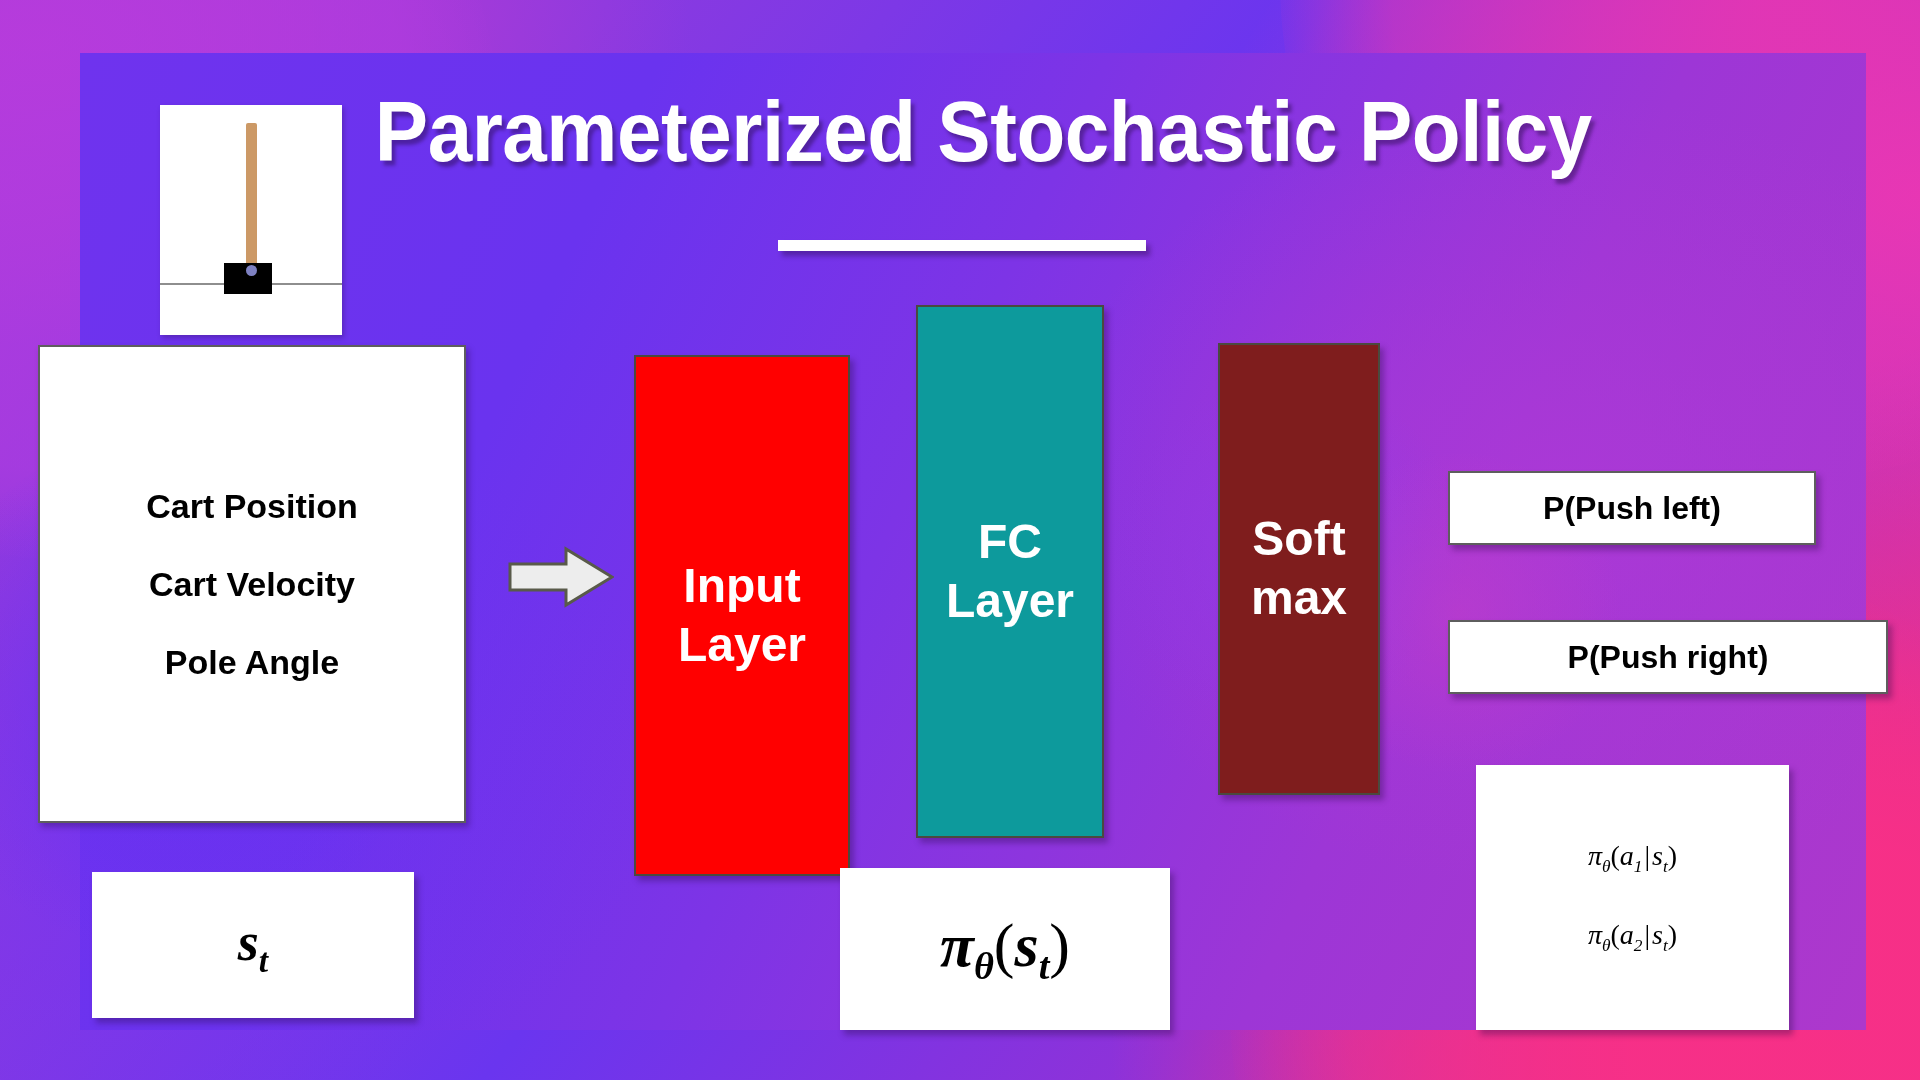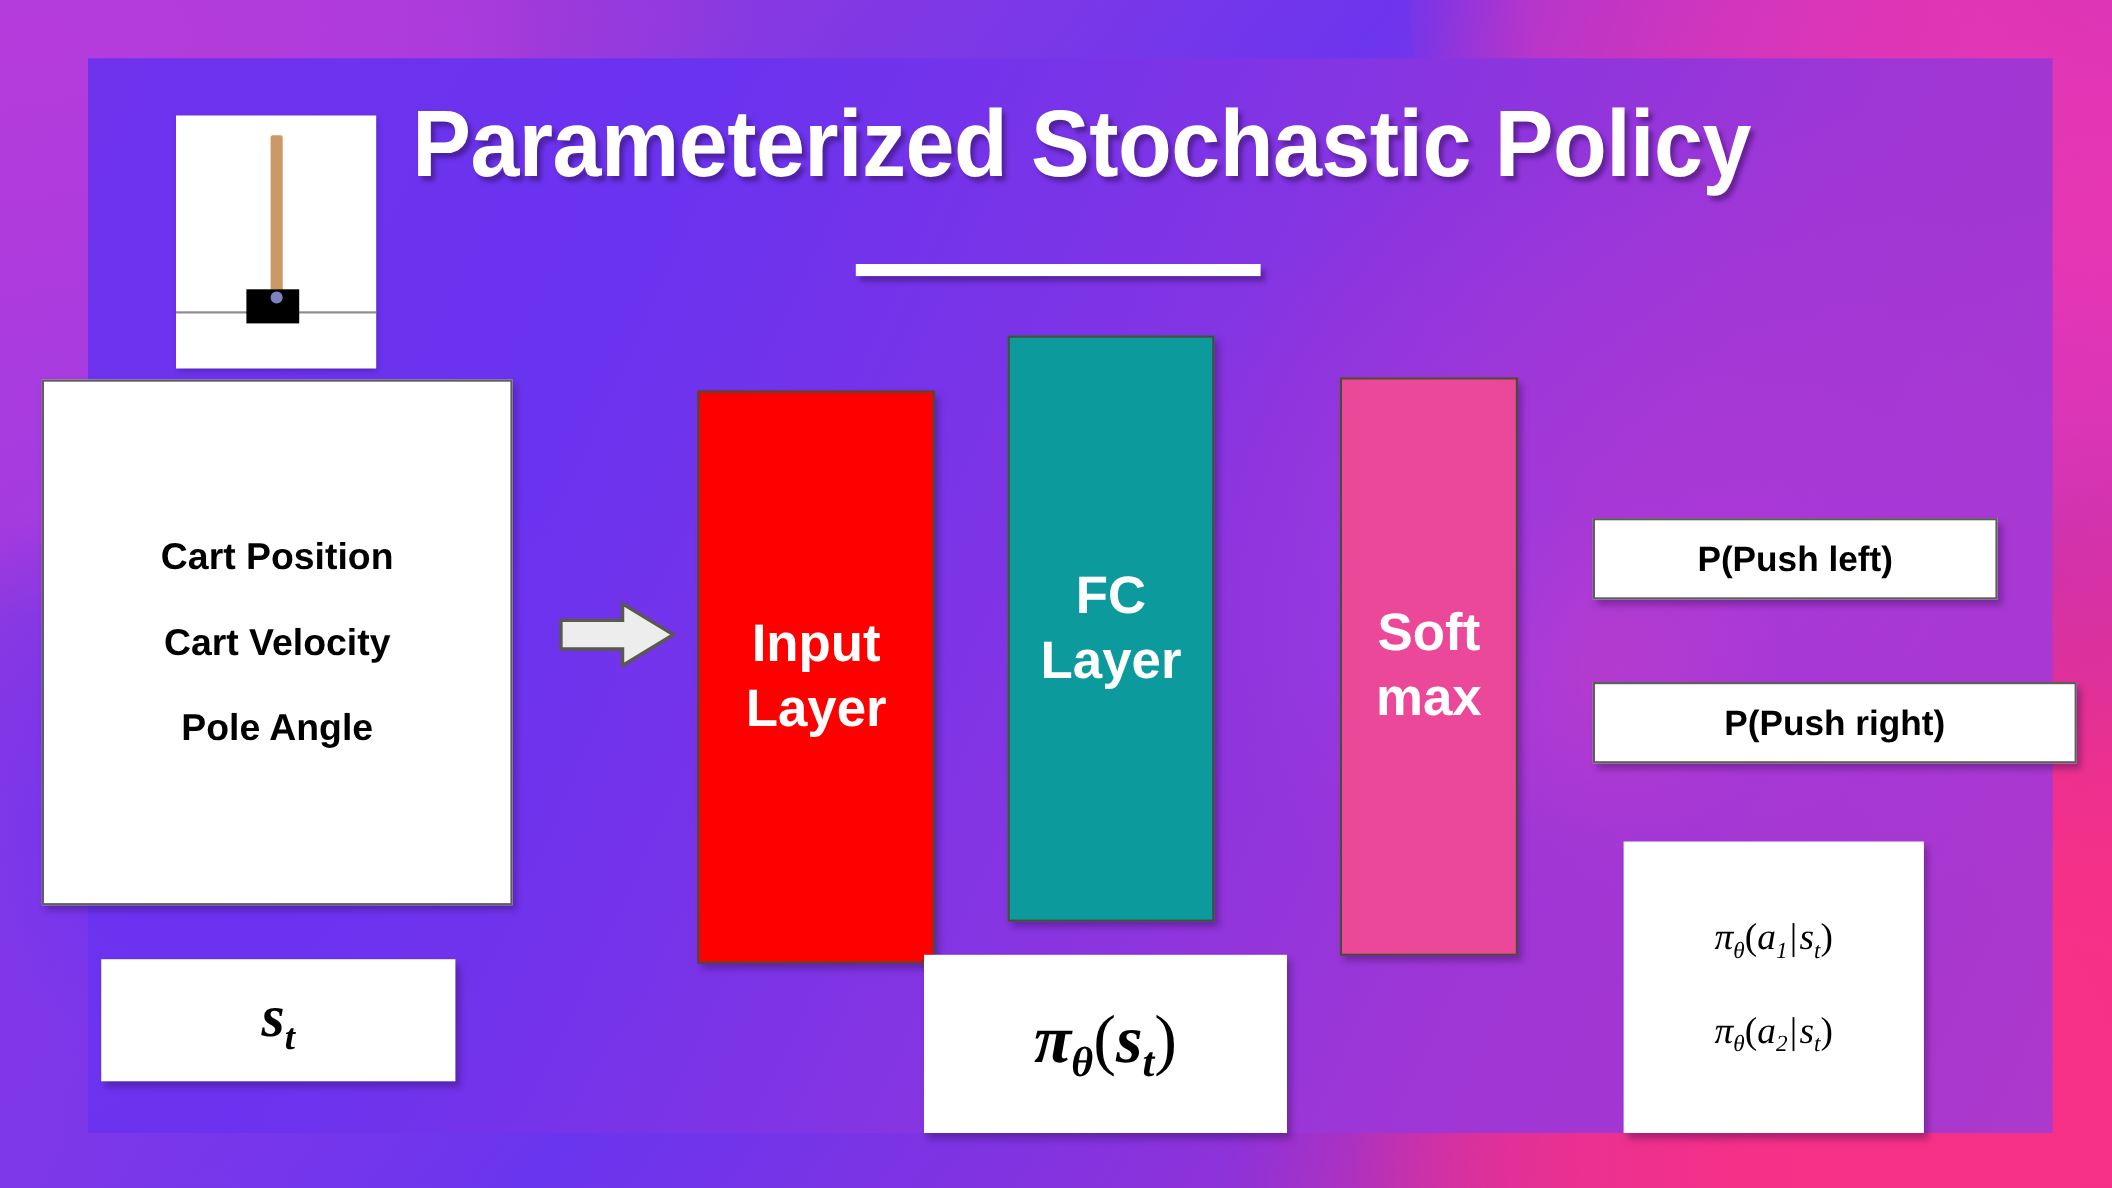--- a/index.html
+++ b/index.html
@@ -161,21 +161,21 @@
     justify-content: center;
     color: #ffffff;
     font-size: 48px;
     font-weight: 700;
     line-height: 1.22;
     text-align: center;
   }
   .layer-input  { left: 634px;  top: 355px; width: 216px; height: 521px; background: #ff0000; }
   .layer-fc     { left: 916px;  top: 305px; width: 188px; height: 533px; background: #0d9a9c; }
   .layer-soft   { left: 1218px; top: 343px; width: 162px; height: 460px; background: #f9a css; }
-  .layer-soft   { left: 1218px; top: 343px; width: 162px; height: 526px; background: #ec4899; }
+  .layer-soft   { left: 1218px; top: 343px; width: 162px; height: 452px; background: #7f1d1d; }
 
   
   .out-box {
     position: absolute;
     background: #ffffff;
     border: 2px solid #5e5e5e;
     box-sizing: border-box;
     box-shadow: 4px 5px 6px rgba(40,10,70,.35);
     display: flex;
     align-items: center;
@@ -193,30 +193,30 @@
     background: #ffffff;
     box-shadow: 4px 5px 6px rgba(40,10,70,.35);
     display: flex;
     flex-direction: column;
     align-items: center;
     justify-content: center;
     color: #000000;
     font-family: "Liberation Serif", serif;
   }
   .math-st {
-    left: 92px; top: 872px; width: 322px; height: 111px;
+    left: 92px; top: 872px; width: 322px; height: 146px;
     font-size: 54px; font-weight: 700; font-style: italic;
   }
   .math-pi {
     left: 840px; top: 868px; width: 330px; height: 162px;
     font-size: 62px; font-weight: 700; font-style: italic;
   }
   .math-dist {
-    left: 1476px; top: 765px; width: 273px; height: 265px;
-    font-size: 34px; font-style: italic;
+    left: 1476px; top: 765px; width: 313px; height: 265px;
+    font-size: 28px; font-style: italic;
     gap: 42px;
   }
   .sub {
     font-size: .62em;
     vertical-align: sub;
     font-style: italic;
   }
   .paren { font-style: normal; font-weight: 400; }
   .bar   { font-style: normal; padding: 0 2px; }
 </style>

